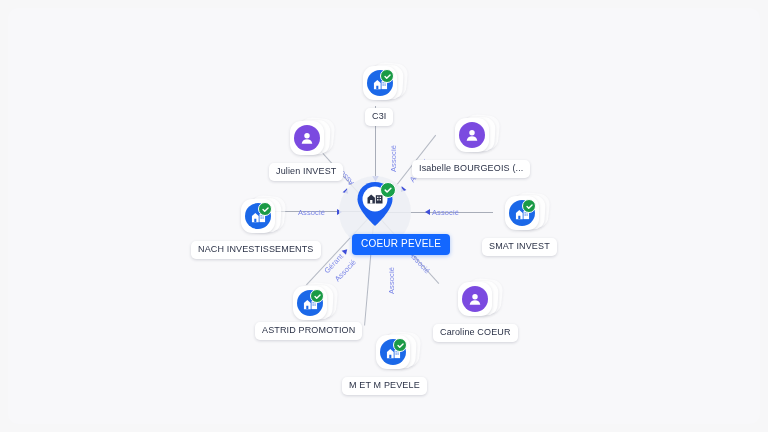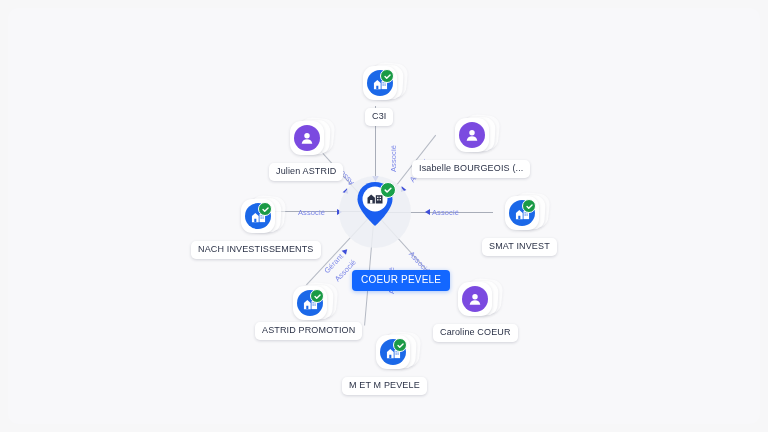--- a/index.html
+++ b/index.html
@@ -181,21 +181,21 @@
             <rect x="23.6" y="18.1" width="1.4" height="1.4" fill="#ffffff"></rect>
             <rect x="14.1" y="19.0" width="2.3" height="3.5" fill="#ffffff"></rect>
           </g>
         </svg>
         <div class="check" style="right:-2px;top:1px;">
           <svg width="8" height="8" viewBox="0 0 8 8">
               <path d="M1.2 4.1 L3.1 6 L6.9 2.2" stroke="#ffffff" stroke-width="1.5" fill="none" stroke-linecap="round" stroke-linejoin="round"></path>
             </svg>
         </div>
       </div>
-      <div class="center-pill" style="left:13px;top:58px;margin-top:36px;">COEUR PEVELE</div>
+      <div class="center-pill" style="left:13px;top:58px;">COEUR PEVELE</div>
     </div>
 
     <div class="node" style="left:355px;top:58px;">
       <div class="stack">
         <div class="card b3"></div>
         <div class="card b2"></div>
         <div class="card b1"></div>
         <div class="iconwrap">
           <div class="circ company">
             <svg width="15" height="15" viewBox="0 0 16 16" fill="#ffffff">
@@ -225,21 +225,21 @@
         <div class="card b1"></div>
         <div class="iconwrap">
           <div class="circ person">
             <svg width="14" height="14" viewBox="0 0 16 16" fill="#ffffff">
               <circle cx="8" cy="5.4" r="3.1"></circle>
               <path d="M1.9 14.5 C2.4 10.9 4.9 9.3 8 9.3 C11.1 9.3 13.6 10.9 14.1 14.5 Z"></path>
             </svg>
           </div>
         </div>
       </div>
-      <div class="pill" style="left:-21px;top:42px;">Julien ASTRID</div>
+      <div class="pill" style="left:-21px;top:42px;">Julien INVEST</div>
     </div>
 
     <div class="node" style="left:447px;top:110px;">
       <div class="stack">
         <div class="card b3"></div>
         <div class="card b2"></div>
         <div class="card b1"></div>
         <div class="iconwrap">
           <div class="circ person">
             <svg width="14" height="14" viewBox="0 0 16 16" fill="#ffffff">

